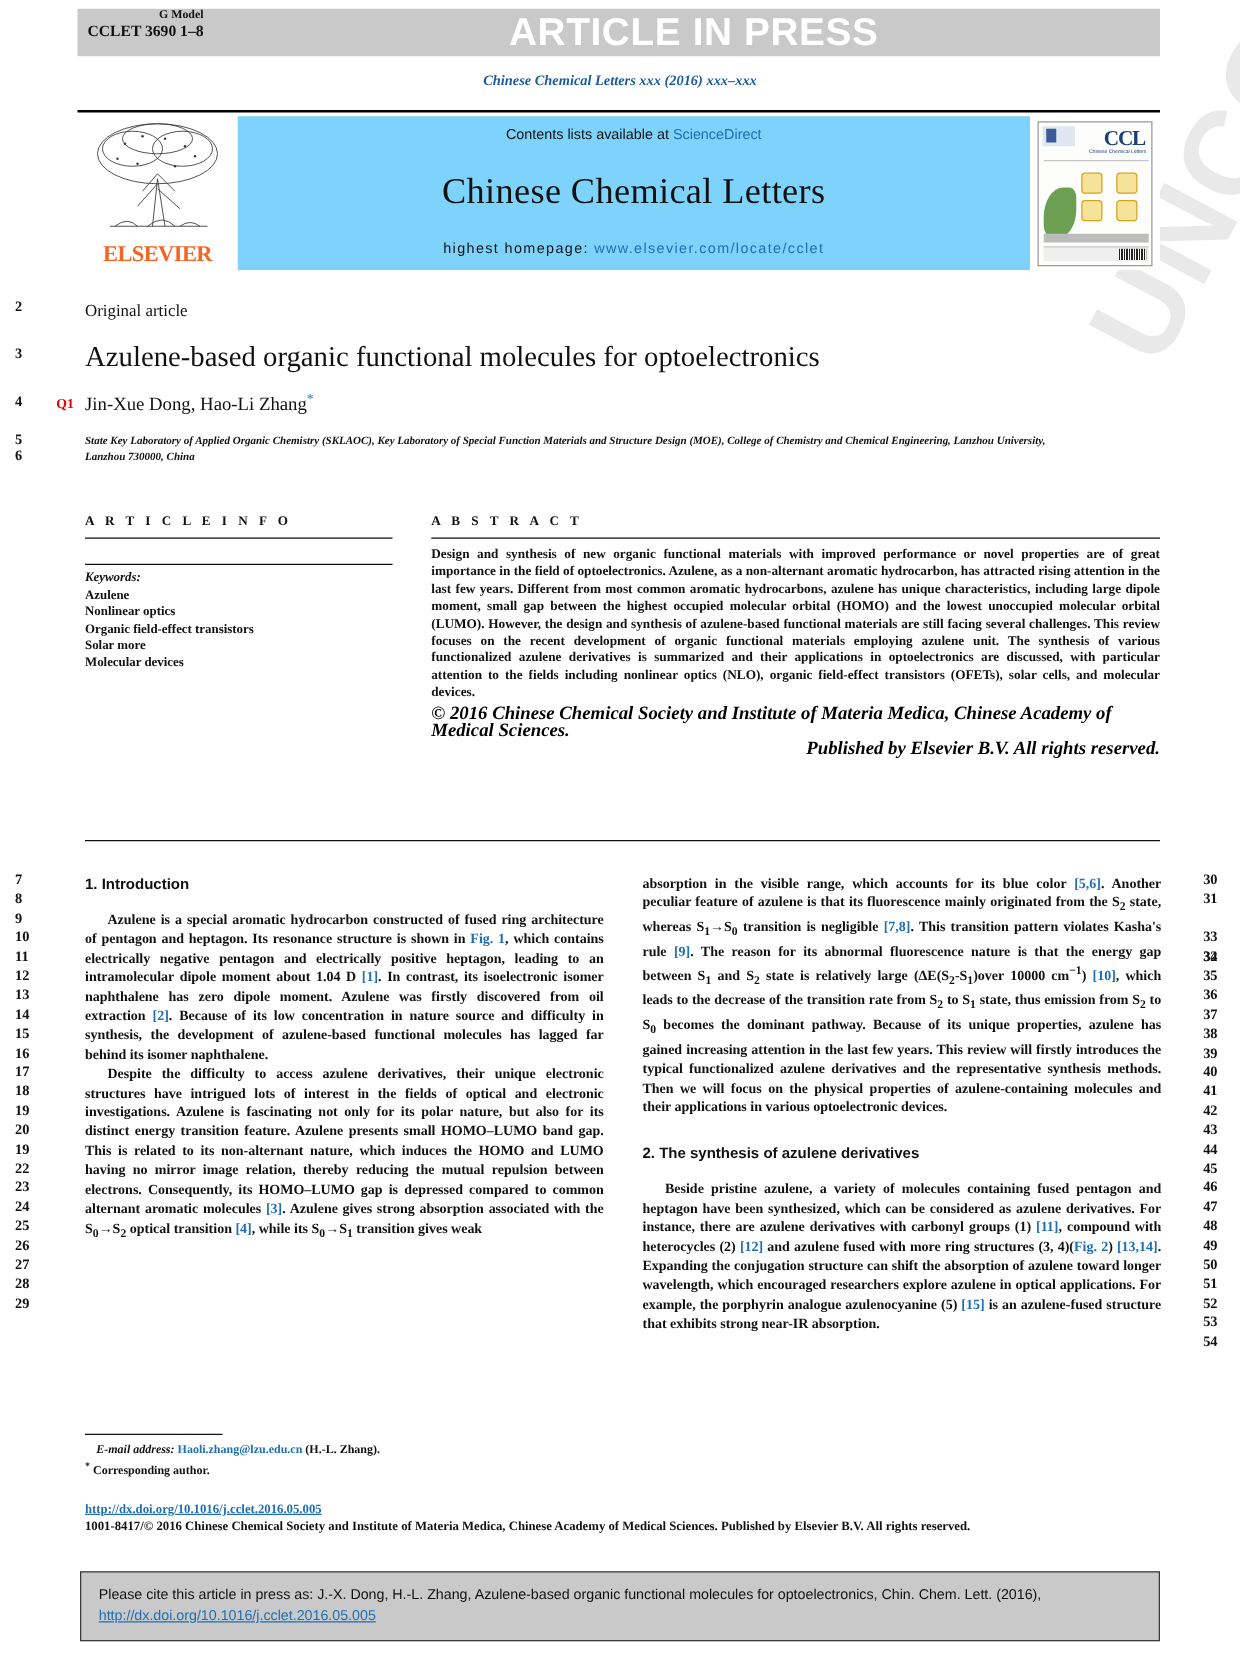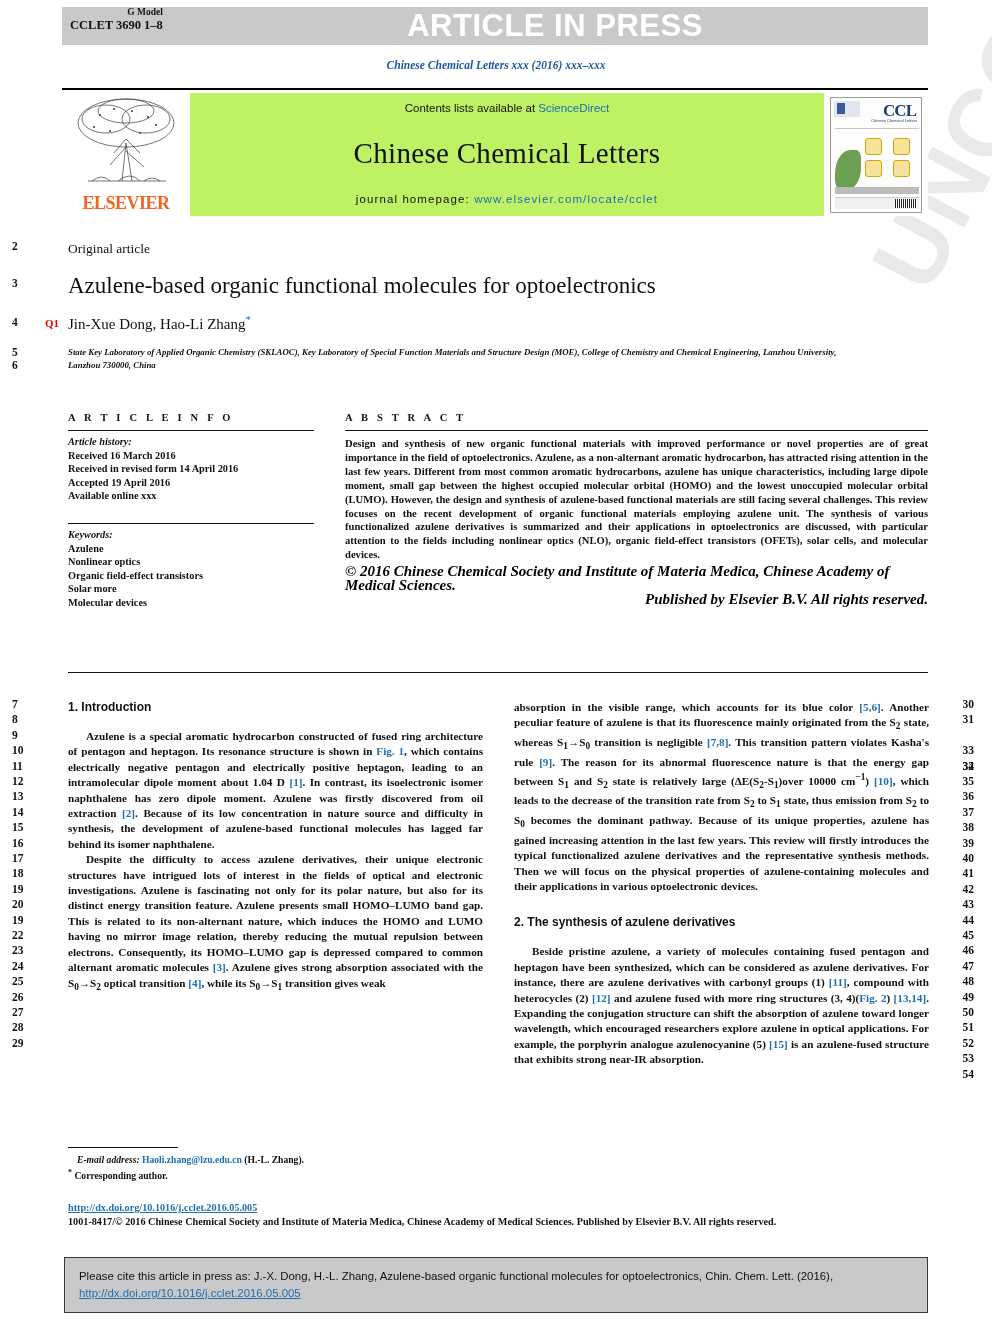--- a/index.html
+++ b/index.html
@@ -73,21 +73,21 @@
   }
   .tree-svg { position:absolute; left:8px; top:2px; }
   .elsevier-word {
     position:absolute; left:2px; bottom:2px; width:124px;
     text-align:center;
     font-family:"Liberation Serif", serif;
     font-size:18px; font-weight:700; letter-spacing:-0.5px;
     color:#F26522;
   }
   .mh-center {
-    flex:1 1 auto; background:#bef264;
+    flex:1 1 auto; background:#7dd3fc;
     display:flex; flex-direction:column; align-items:center; justify-content:space-between;
     padding:9px 0 11px 0;
   }
   .contents-line { font-size:11.5px; color:#111; font-family:"Liberation Sans",sans-serif; }
   .contents-line a { color:#1a6fb5; text-decoration:none; }
   .journal-title {
     font-family:"Liberation Serif", serif;
     font-size:29px; color:#111; letter-spacing:0.3px;
   }
   .homepage {
@@ -259,21 +259,21 @@
         </svg>
         <div class="elsevier-word">ELSEVIER</div>
       </div>
 
       <div class="mh-center">
         <div class="contents-line">
           <span>Contents lists available at </span><a href="#">ScienceDirect</a>
         </div>
         <div class="journal-title">Chinese Chemical Letters</div>
         <div class="homepage">
-          <span>journal homepage: </span><span class="url">www.elsevier.com/locate/cclet</span>
+          <span>highest homepage: </span><span class="url">www.elsevier.com/locate/cclet</span>
         </div>
       </div>
 
       <div class="cover">
         <div class="cover-box">
           <div class="cover-tag"></div>
           <div class="cover-ccl">CCL</div>
           <div class="cover-sub">Chinese Chemical Letters</div>
           <div class="cover-hr"></div>
           <div class="cover-leaf"></div>
@@ -298,27 +298,20 @@
   <h1 class="title" style="margin:0; font-weight:400;">Azulene-based organic functional molecules for optoelectronics</h1>
   <div class="q1">Q1</div>
   <div class="authors">
     <span>Jin-Xue Dong, Hao-Li Zhang</span><span class="star">*</span>
   </div>
   <div class="affil">State Key Laboratory of Applied Organic Chemistry (SKLAOC), Key Laboratory of Special Function Materials and Structure Design (MOE), College of Chemistry and Chemical Engineering, Lanzhou University, Lanzhou 730000, China</div>
 
   <div class="infobox">
     <div class="sec-label">A R T I C L E  I N F O</div>
     <div class="rule"></div>
-    <div class="info-block">
-      <div class="ital">Article history:</div>
-      <div>Received 16 March 2016</div>
-      <div>Received in revised form 14 April 2016</div>
-      <div>Accepted 19 April 2016</div>
-      <div>Available online xxx</div>
-    </div>
     <div class="rule-thin" style="margin-top:20px;"></div>
     <div class="info-block">
       <div class="ital">Keywords:</div>
       <div>Azulene</div>
       <div>Nonlinear optics</div>
       <div>Organic field-effect transistors</div>
       <div>Solar more</div>
       <div>Molecular devices</div>
     </div>
   </div>

